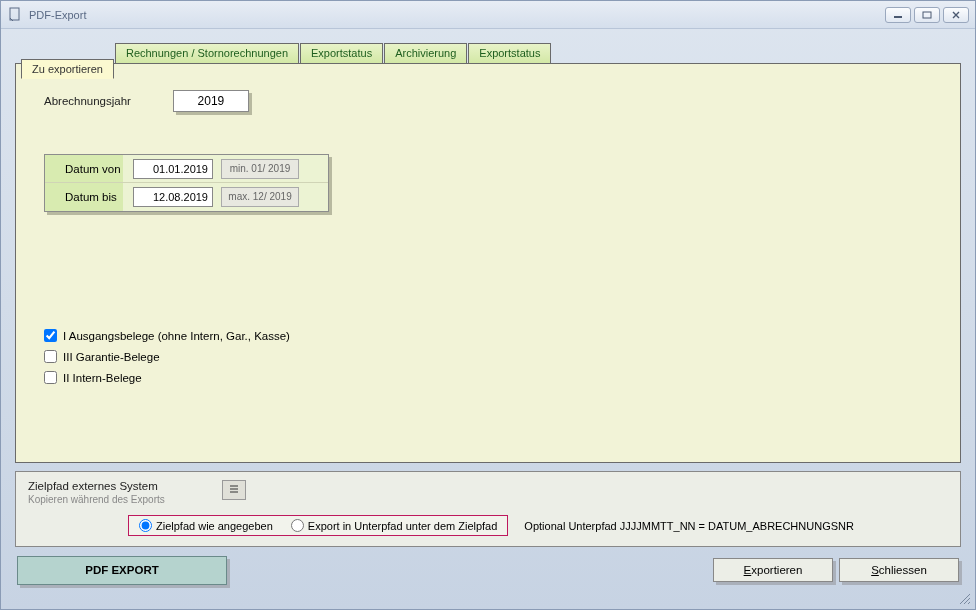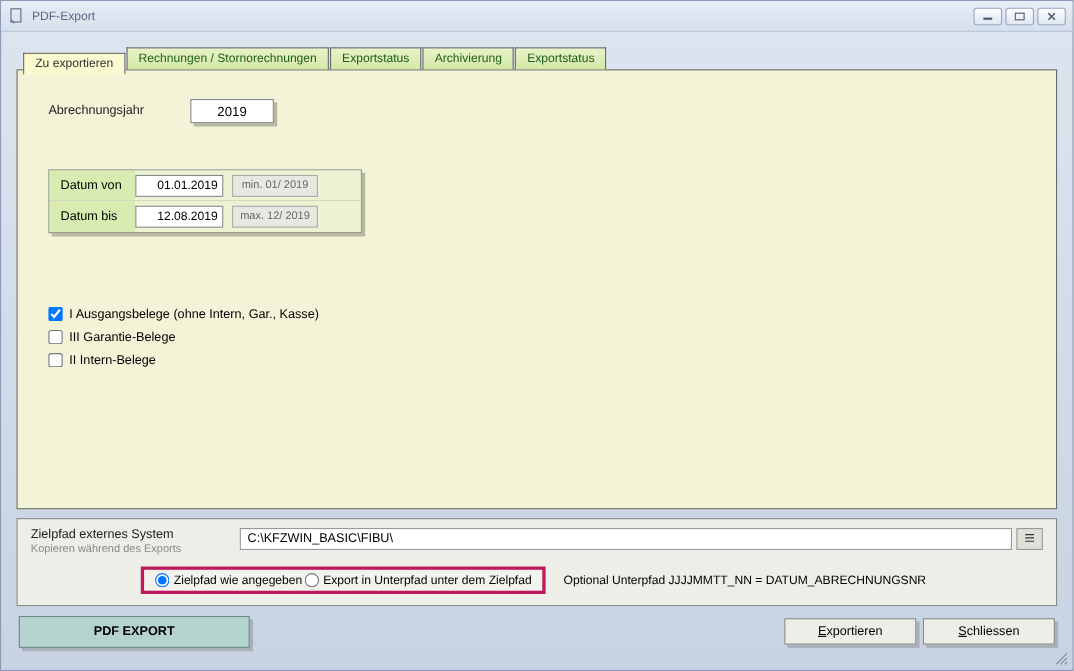--- a/index.html
+++ b/index.html
@@ -59,21 +59,21 @@
   color: #1e5e1e;
   font-size: 11px;
   margin-right: 1px;
   cursor: default;
 }
 .tab.active {
   background: #fbf9d0;
   color: #333;
   border-bottom: 1px solid #fbf9d0;
   position: relative;
-  top: 5px;
+  top: 16px;
 }
 .tabpane {
   border: 1px solid #6a6a6a;
   background: #f2f3d7;
   height: 400px;
   padding: 26px 28px;
   position: relative;
 }
 .row-year {
   display: flex;
@@ -96,21 +96,21 @@
   border: 1px solid #8c8c8c;
   background: #ecf3d3;
   width: 285px;
   padding: 0;
   box-shadow: 3px 3px 0 #b8b9a0;
 }
 .date-row {
   display: flex;
   align-items: center;
   height: 28px;
-  padding-left: 10px;
+  padding-left: 20px;
   border-bottom: 1px solid #d0d4b6;
   background: linear-gradient(to right, #d8ebb0 0%, #d8ebb0 78px, #ecf3d3 78px);
 }
 .date-row:last-child { border-bottom: none; }
 .date-row .dl { width: 68px; font-size: 11.5px; }
 .date-row .dinput {
   width: 80px;
   height: 20px;
   border: 1px solid #888;
   background: #fff;
@@ -122,21 +122,21 @@
   margin-left: 8px;
   width: 78px;
   height: 20px;
   border: 1px solid #aaa;
   background: #e8e8e0;
   color: #666;
   font-size: 10px;
   text-align: center;
   padding-top: 3px;
 }
-.checks { margin-top: 67px; }
+.checks { margin-top: 117px; }
 .check-row {
   display: flex;
   align-items: center;
   margin-bottom: 8px;
   font-size: 11.5px;
 }
 .check-row input { margin-right: 6px; }
 .bottom-group {
   border: 1px solid #888;
   background: #eceee7;
@@ -169,25 +169,25 @@
   justify-content: center;
   cursor: default;
 }
 .radio-row {
   display: flex;
   align-items: center;
   margin-top: 10px;
   margin-left: 100px;
 }
 .radio-set {
-  border: 3px solid #be185d;
+  border: 1px solid #be185d;
   background: #f2f3ec;
   padding: 3px 10px;
   display: flex;
-  gap: 2px;
+  gap: 18px;
   font-size: 11px;
 }
 .radio-set label { display: flex; align-items: center; gap: 4px; }
 .opt-text { margin-left: 16px; font-size: 11px; }
 .footer {
   display: flex;
   align-items: center;
   margin-top: 6px;
   height: 34px;
   padding: 0 2px;
@@ -296,21 +296,20 @@
       </label>
     </div>
   </div>
 
   <div class="bottom-group">
     <div class="path-row">
       <div class="path-labels">
         <div class="path-main">Zielpfad externes System</div>
         <div class="path-sub">Kopieren während des Exports</div>
       </div>
-      <input class="path-input" value="C:\KFZWIN_BASIC\FIBU\" style="">
       <div class="browse-btn">
         <span>
           <svg width="12" height="10">
               <line x1="2" y1="2" x2="10" y2="2" stroke="#333"></line>
               <line x1="2" y1="5" x2="10" y2="5" stroke="#333"></line>
               <line x1="2" y1="8" x2="10" y2="8" stroke="#333"></line>
             </svg>
         </span>
       </div>
     </div>

